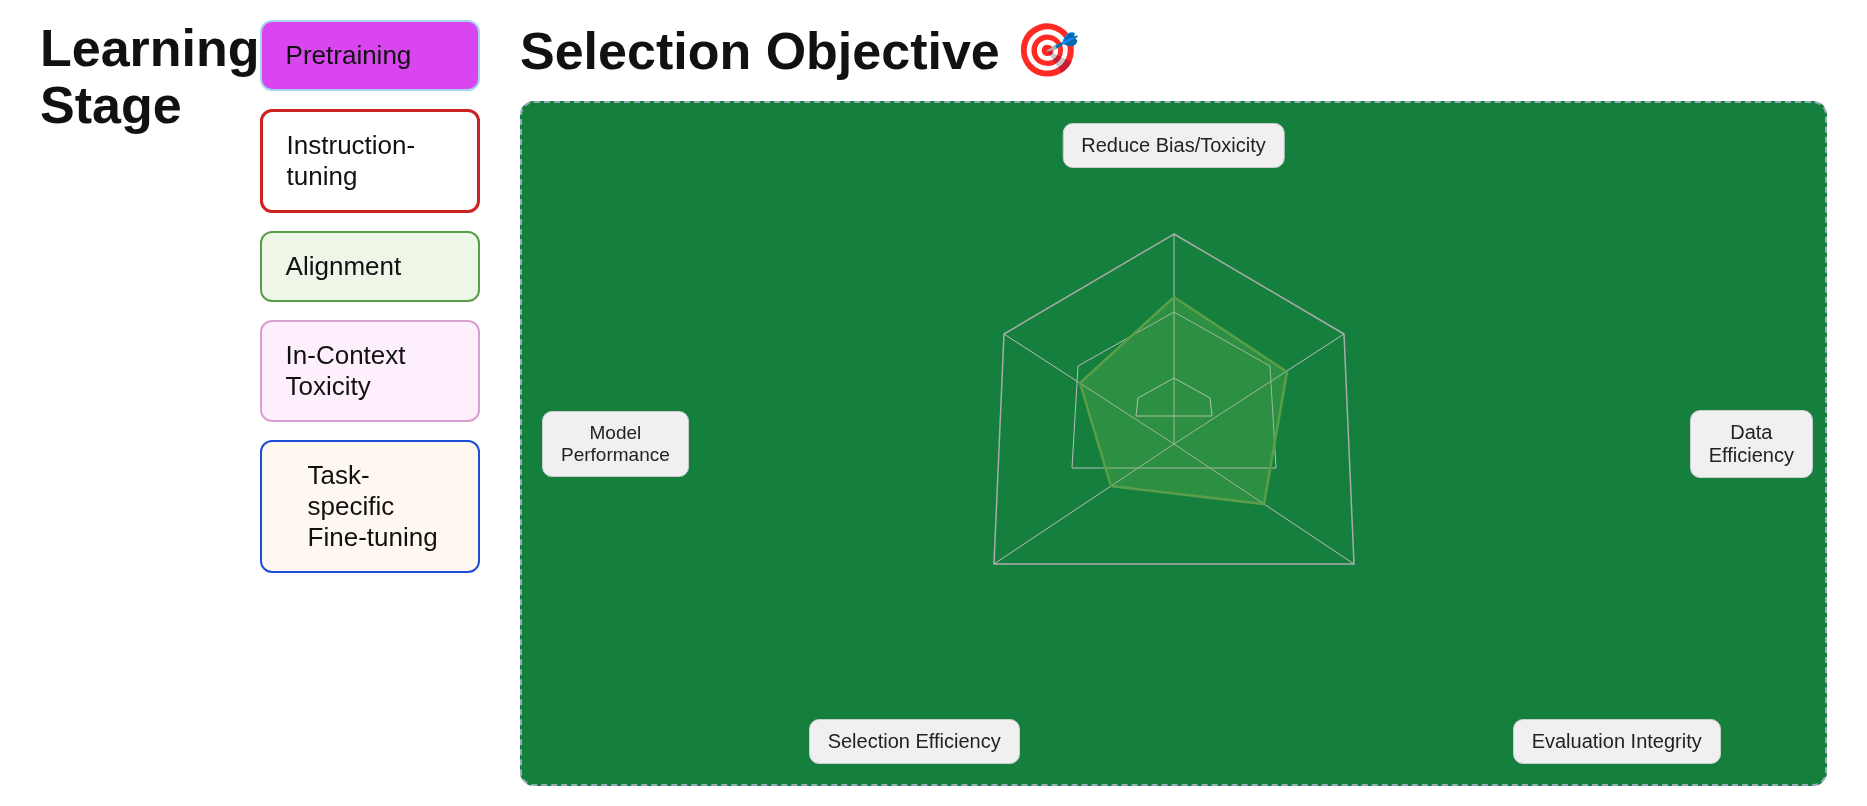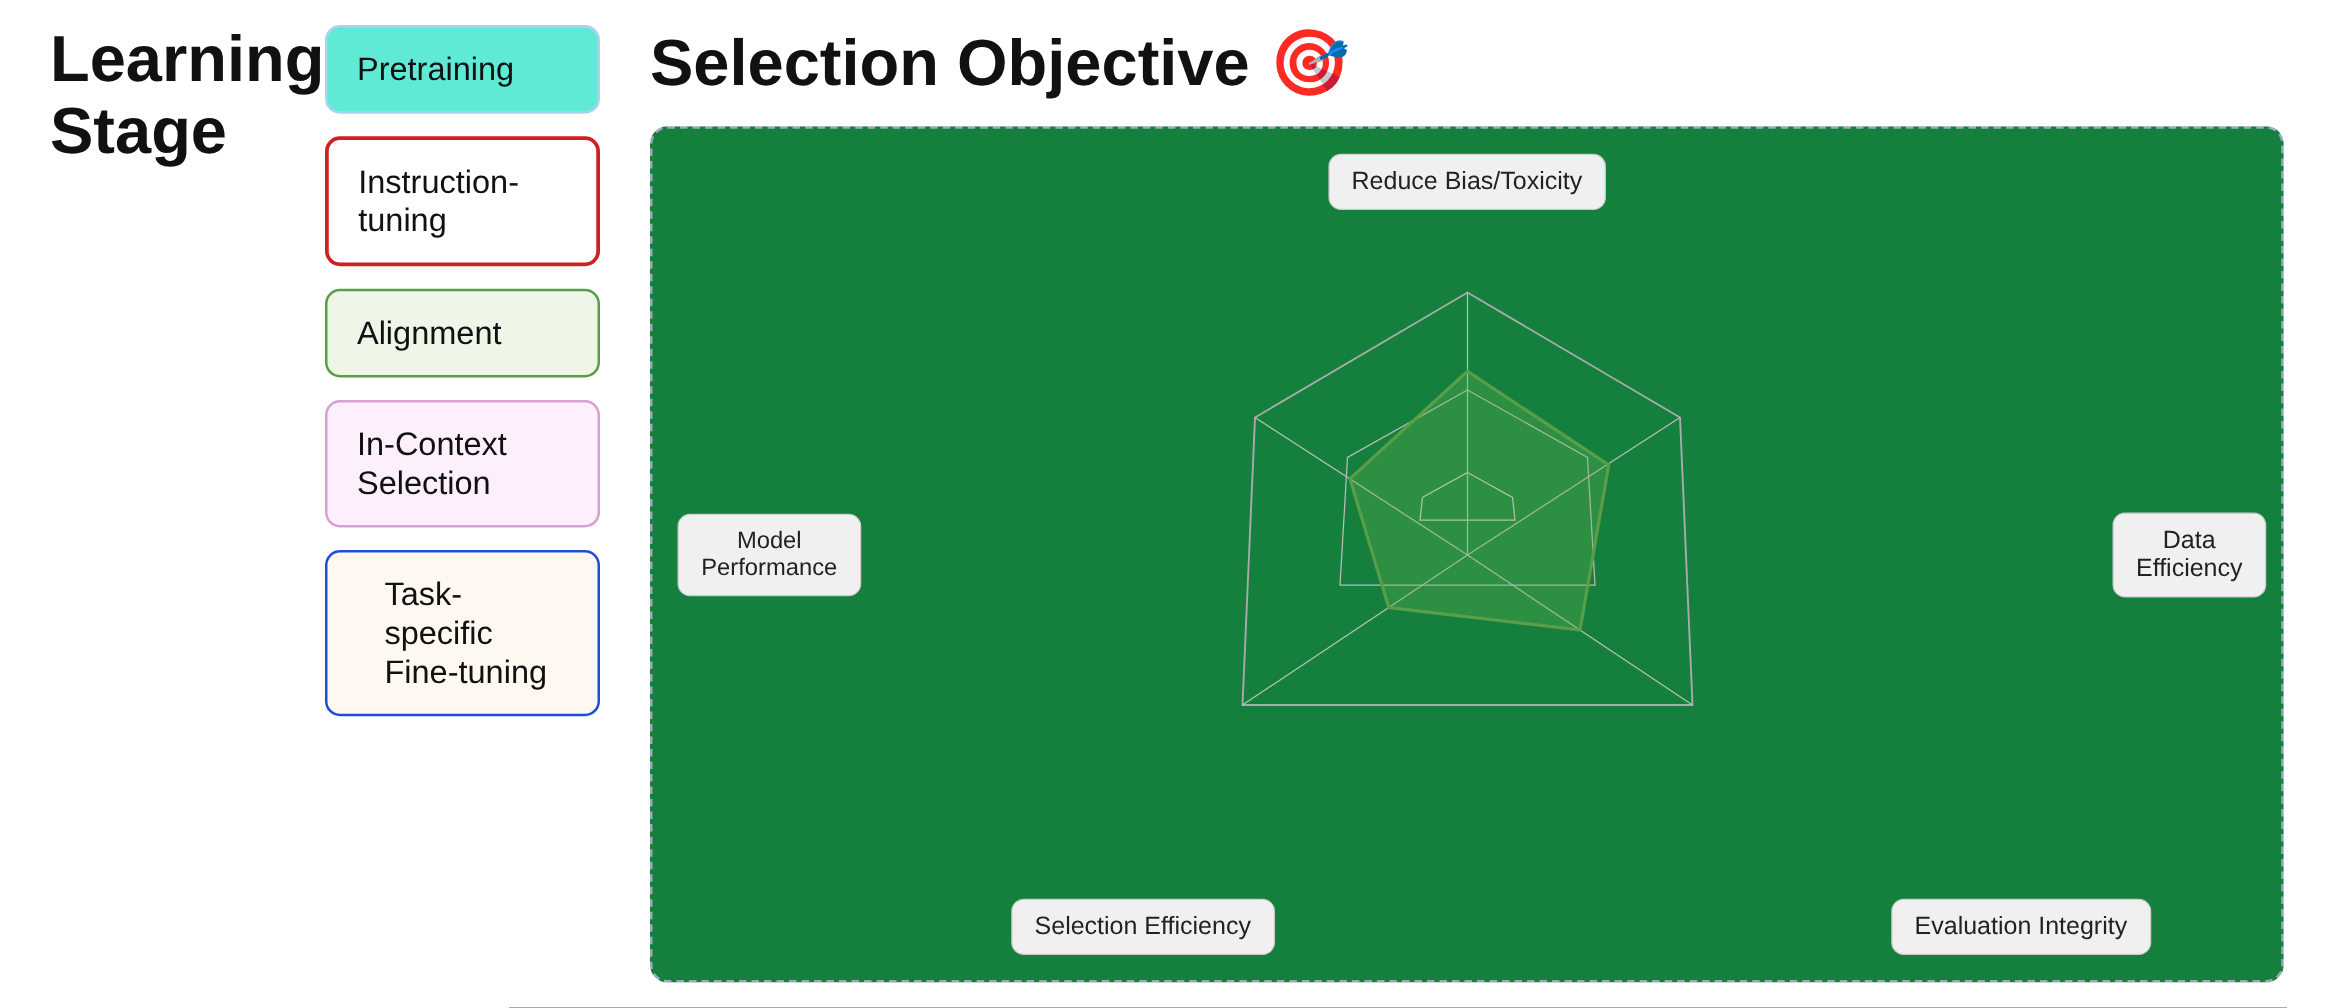--- a/index.html
+++ b/index.html
@@ -53,21 +53,21 @@
       border-radius: 12px;
       padding: 18px 24px;
       font-size: 26px;
       text-align: left;
       font-weight: 400;
       color: #111;
     }
 
     .stage-box.pretraining {
       border: 2.5px solid #a8d4ef;
-      background: #5eead4;
+      background: #d946ef;
     }
 
     .stage-box.instruction {
       border: 3px solid #cc2222;
       background: #fff;
       font-weight: 500;
     }
 
     .stage-box.alignment {
       border: 2.5px solid #5a9e4a;
@@ -185,21 +185,21 @@
 
       <div class="stage-box instruction">
         <span>Instruction-tuning</span>
       </div>
 
       <div class="stage-box alignment">
         <span>Alignment</span>
       </div>
 
       <div class="stage-box incontext">
-        <span>In-Context Selection</span>
+        <span>In-Context Toxicity</span>
       </div>
 
       <div class="stage-box finetuning">
         <span>Task-specific Fine-tuning</span>
       </div>
 
     </div>
   </div>
 
   <div class="right-panel">

